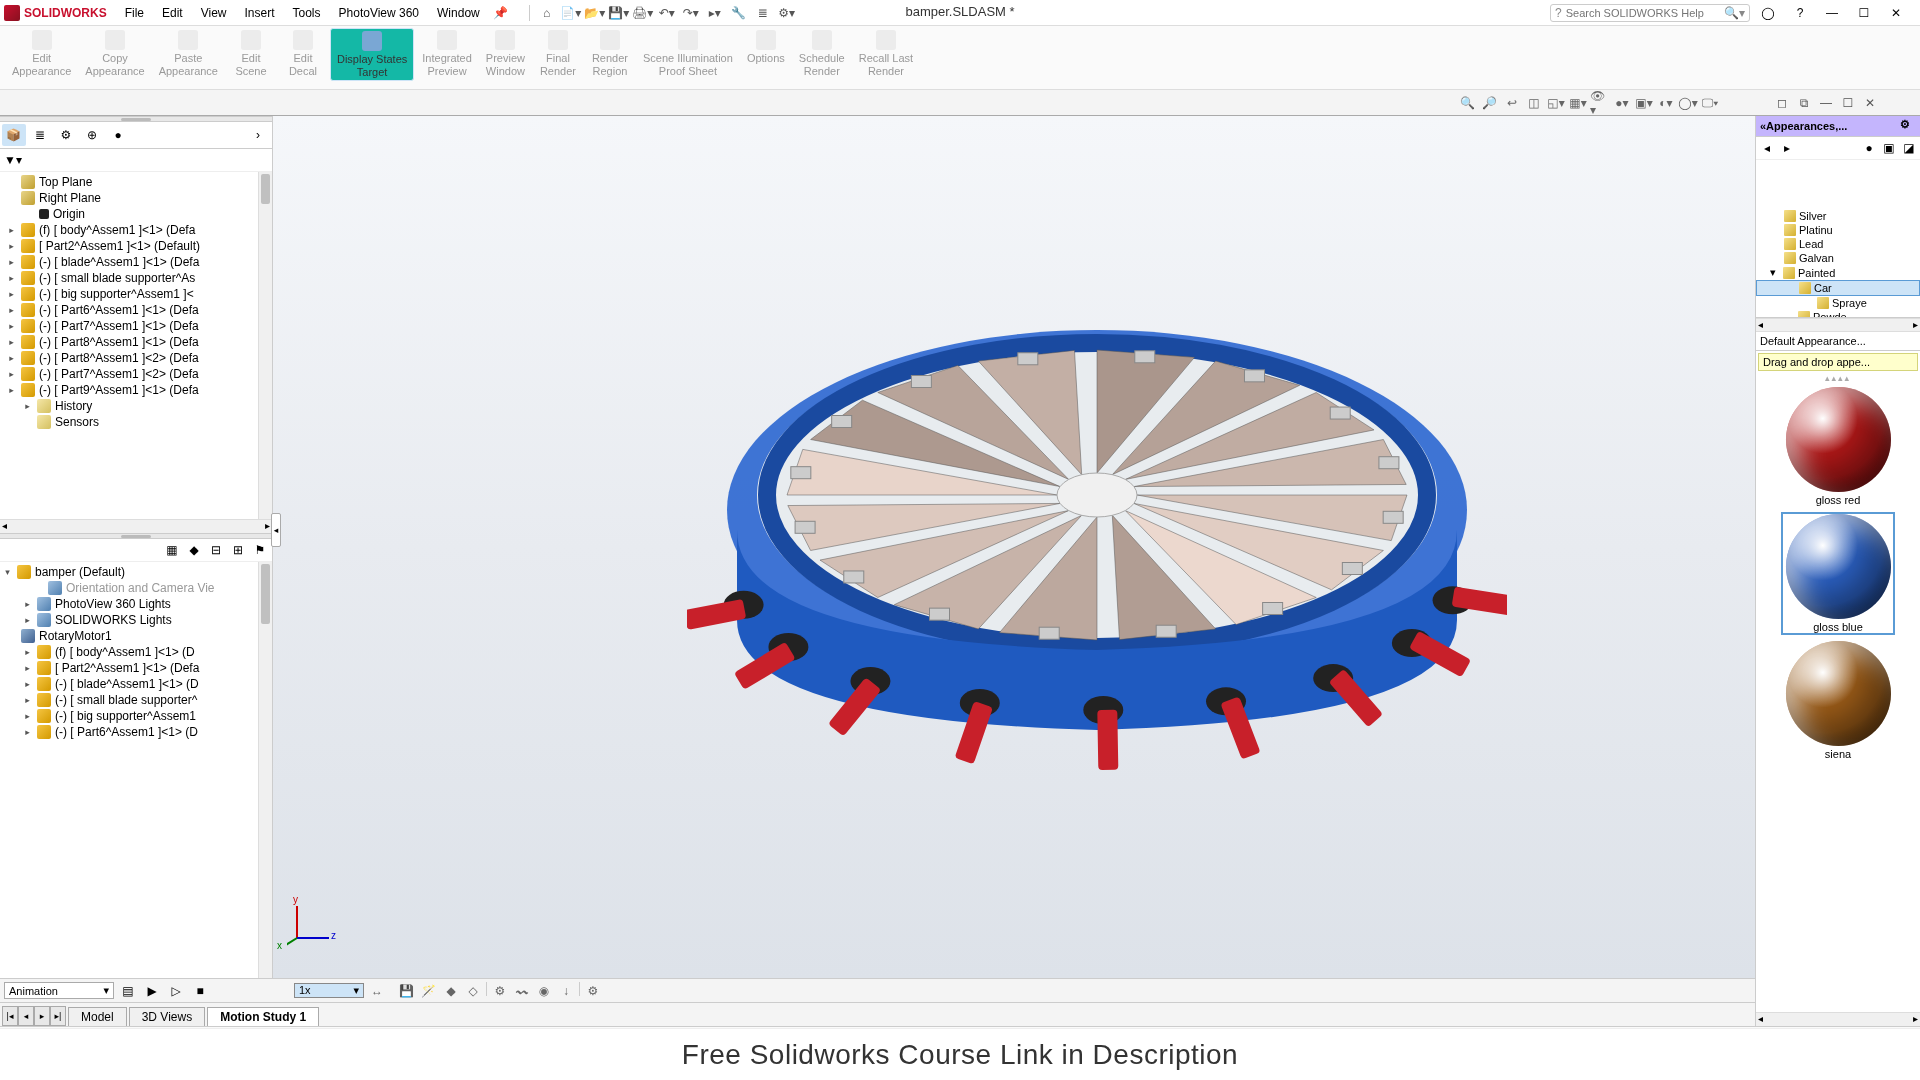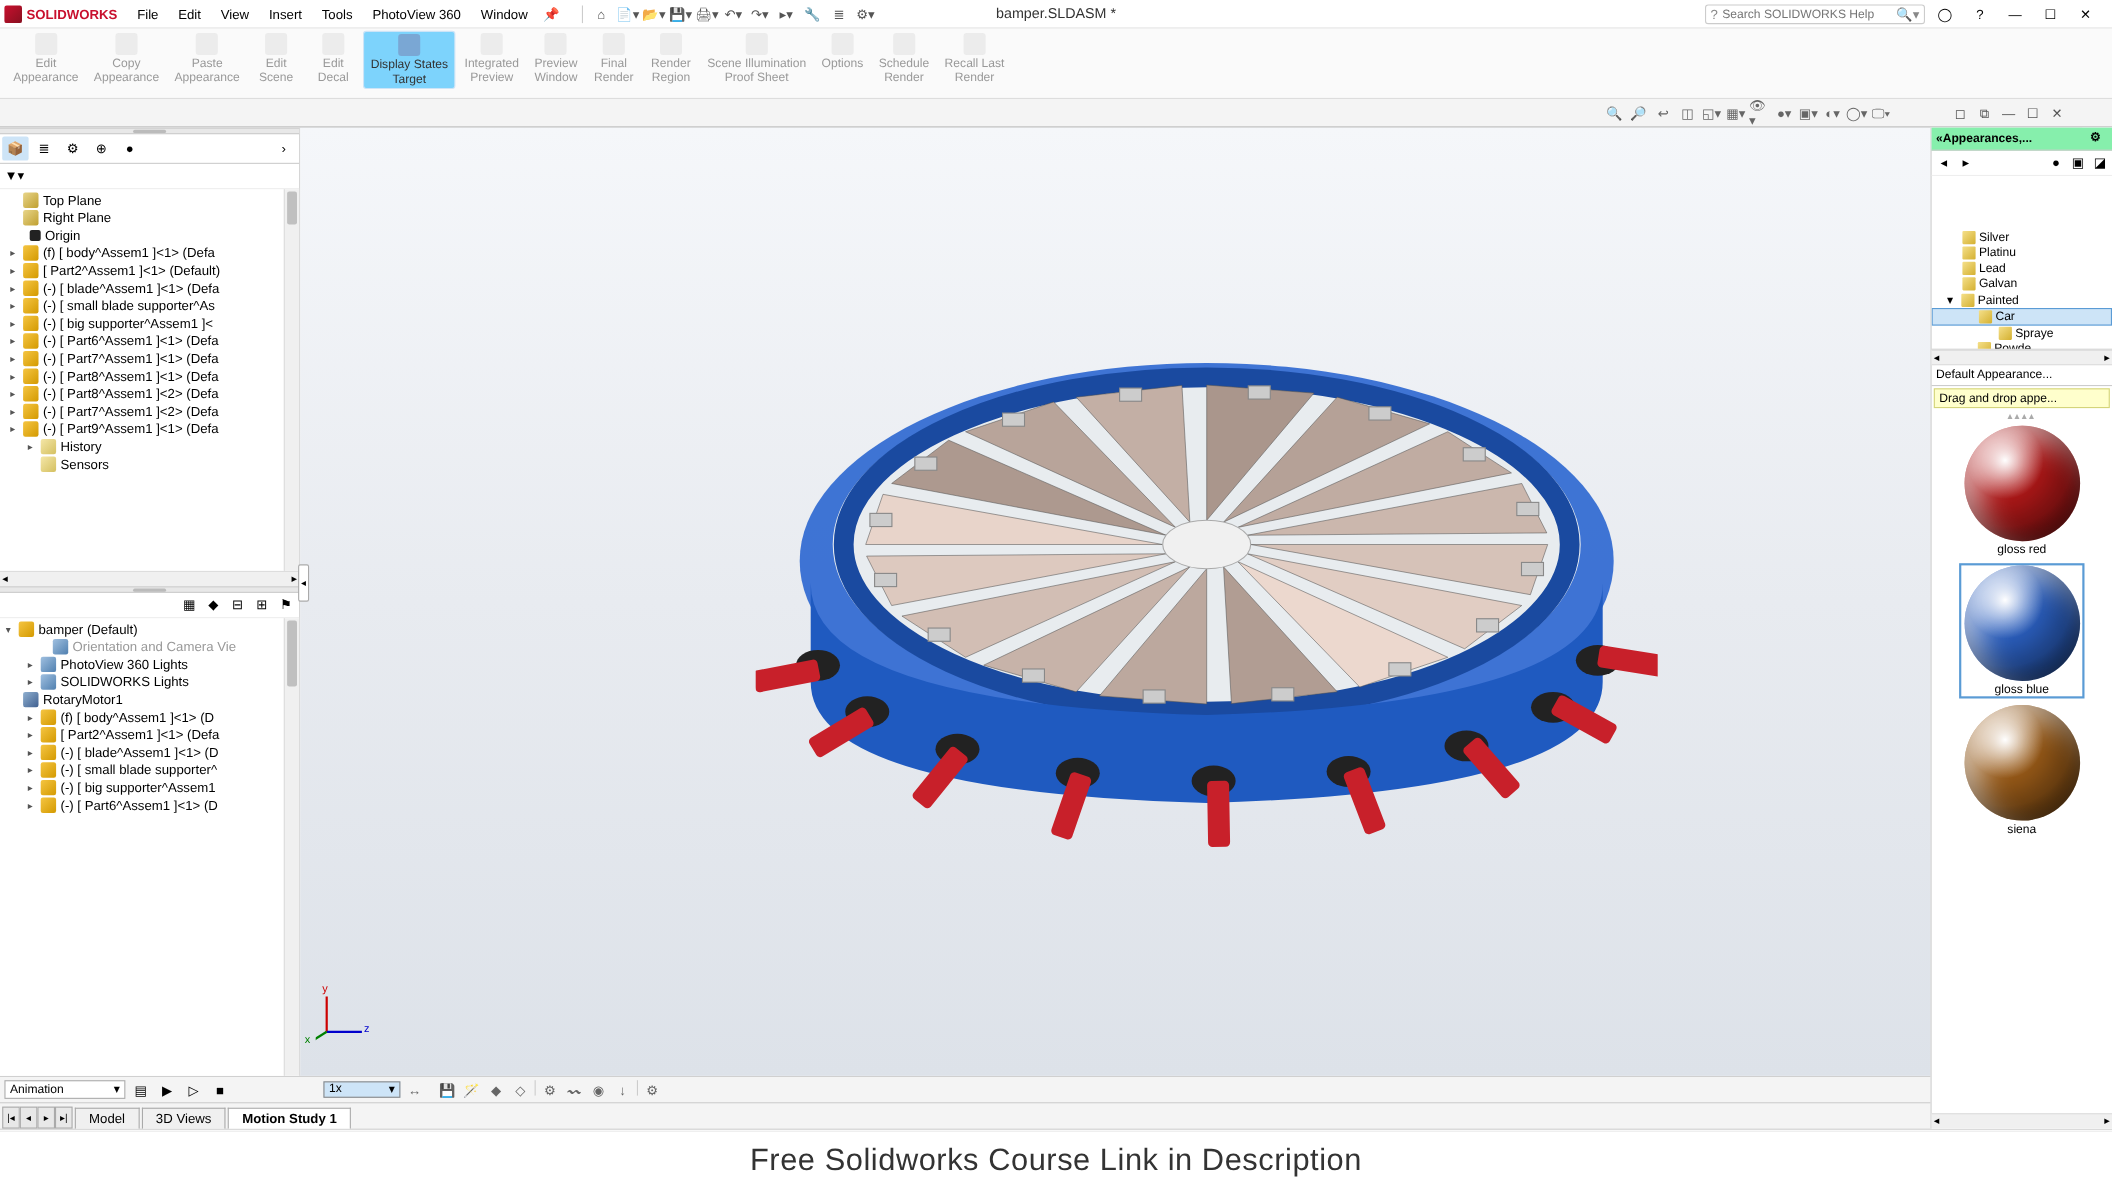--- a/index.html
+++ b/index.html
@@ -16,21 +16,21 @@
 .qat-btn { width: 22px; height: 20px; display:flex; align-items:center; justify-content:center; cursor:pointer; color:#555; border-radius:2px;}
 .qat-sep { width:1px; height:16px; background:#ccc; margin:0 4px;}
 .title-center { position:absolute; left:50%; transform:translateX(-50%); top:4px; font-size:13px; color:#333;}
 .title-right { margin-left:auto; display:flex; align-items:center; gap:4px; padding-right:6px;}
 .search-box { display:flex; align-items:center; border:1px solid #ccc; border-radius:3px; padding:1px 4px; width:200px; gap:4px; color:#888;}
 .win-btn { width:28px; height:20px; display:flex; align-items:center; justify-content:center; cursor:pointer;}
 
 
 .ribbon { display:flex; align-items:flex-start; height:64px; border-bottom:1px solid #ddd; padding:2px 6px; gap:2px; background:#fafafa;}
 .ribbon-btn { display:flex; flex-direction:column; align-items:center; justify-content:center; padding:2px 6px; text-align:center; color:#999; cursor:pointer; border-radius:3px; min-width:50px; font-size:11px; line-height:1.15;}
-.ribbon-btn.active { background:#7dd3fc; color:#333; border:1px solid #cde4f7;justify-content:center;}
+.ribbon-btn.active { background:#14b8a6; color:#333; border:1px solid #cde4f7;justify-content:center;}
 .ribbon-btn .ri-icon { width:20px; height:20px; margin-bottom:2px; background:#ddd; border-radius:3px; opacity:.5;}
 .ribbon-btn.active .ri-icon { opacity:1; background:#7aa7d4;}
 
 
 .tabstrip { display:flex; align-items:center; height:26px; border-bottom:1px solid #aaa; background:#f4f4f4; position:relative;}
 .tab { padding:4px 10px; border:1px solid #aaa; border-bottom:none; margin-right:-1px; background:#f0f0f0; cursor:pointer; font-size:12px; border-radius:3px 3px 0 0;}
 .tab.active { background:#fff; font-weight:bold; position:relative; z-index:2;}
 .view-toolbar { position:absolute; right:40px; display:flex; gap:2px;}
 .view-toolbar .vb { width:20px; height:20px; display:flex; align-items:center; justify-content:center; cursor:pointer; color:#555; border-radius:2px;}
 .vp-ctrl { position:absolute; right:200px; display:flex; gap:2px;}
@@ -88,21 +88,21 @@
 .vt-tab { padding:2px 12px; border:1px solid #aaa; border-bottom:none; background:#f0f0f0; cursor:pointer; font-size:12px; margin-left:2px;}
 .vt-tab.active { background:#fff; font-weight:bold;}
 
 
 .statusbar { height:20px; border-top:1px solid #ccc; display:flex; align-items:center; font-size:11px; color:#444; padding:0 6px; background:#fafafa;}
 .sb-left { flex:1;}
 .sb-item { padding:0 8px; border-left:1px solid #ddd;}
 
 
 .right-panel { position:absolute; right:0; top:116px; width:165px; bottom:54px; background:#fff; border-left:1px solid #ccc; display:flex; flex-direction:column;}
-.rp-title { display:flex; align-items:center; background:#86efac; border-bottom:1px solid #ccc; padding:2px 4px; font-weight:bold; font-size:11px;}
+.rp-title { display:flex; align-items:center; background:#c4b5fd; border-bottom:1px solid #ccc; padding:2px 4px; font-weight:bold; font-size:11px;}
 .rp-title .gear { margin-left:auto; width:16px; height:16px; cursor:pointer;}
 .rp-nav { display:flex; gap:2px; padding:2px; border-bottom:1px solid #eee;}
 .rp-nav-btn { width:18px; height:18px; display:flex; align-items:center; justify-content:center; cursor:pointer;}
 .rp-tree { padding:2px 0; border-bottom:1px solid #ccc; font-size:11px; overflow:hidden; height:158px;}
 .rp-tree-item { display:flex; align-items:center; gap:3px; padding:1px 4px; cursor:pointer; white-space:nowrap;}
 .rp-tree-item.sel { background:#cde4f7; border:1px solid #5a9bd5;}
 .rp-fold { width:12px; height:12px; background:linear-gradient(135deg,#f5e08a,#d4b030); border-radius:1px;}
 .rp-sc { height:14px; background:#f0f0f0; border-top:1px solid #ddd; border-bottom:1px solid #ddd; display:flex; justify-content:space-between; padding:0 2px; font-size:10px;}
 .rp-def { padding:3px 4px; font-size:11px; border-bottom:1px solid #ccc;}
 .rp-hint { background:#ffffcc; border:1px solid #d4d47a; margin:2px; padding:2px 4px; font-size:11px;}
@@ -282,21 +282,21 @@
           <div class="tree-item" style="padding-left: 6px;">
             <span class="exp"></span>
             <span class="ti-icon plane"></span>
             <span>Top Plane</span>
           </div>
           <div class="tree-item" style="padding-left: 6px;">
             <span class="exp"></span>
             <span class="ti-icon plane"></span>
             <span>Right Plane</span>
           </div>
-          <div class="tree-item" style="padding-left: 12px;">
+          <div class="tree-item" style="padding-left: 24px;">
             <span class="exp"></span>
             <span class="ti-icon origin"></span>
             <span>Origin</span>
           </div>
           <div class="tree-item" style="padding-left: 6px;">
             <span class="exp">▸</span>
             <span class="ti-icon part"></span>
             <span>(f) [ body^Assem1 ]&lt;1&gt; (Defa</span>
           </div>
           <div class="tree-item" style="padding-left: 6px;">

